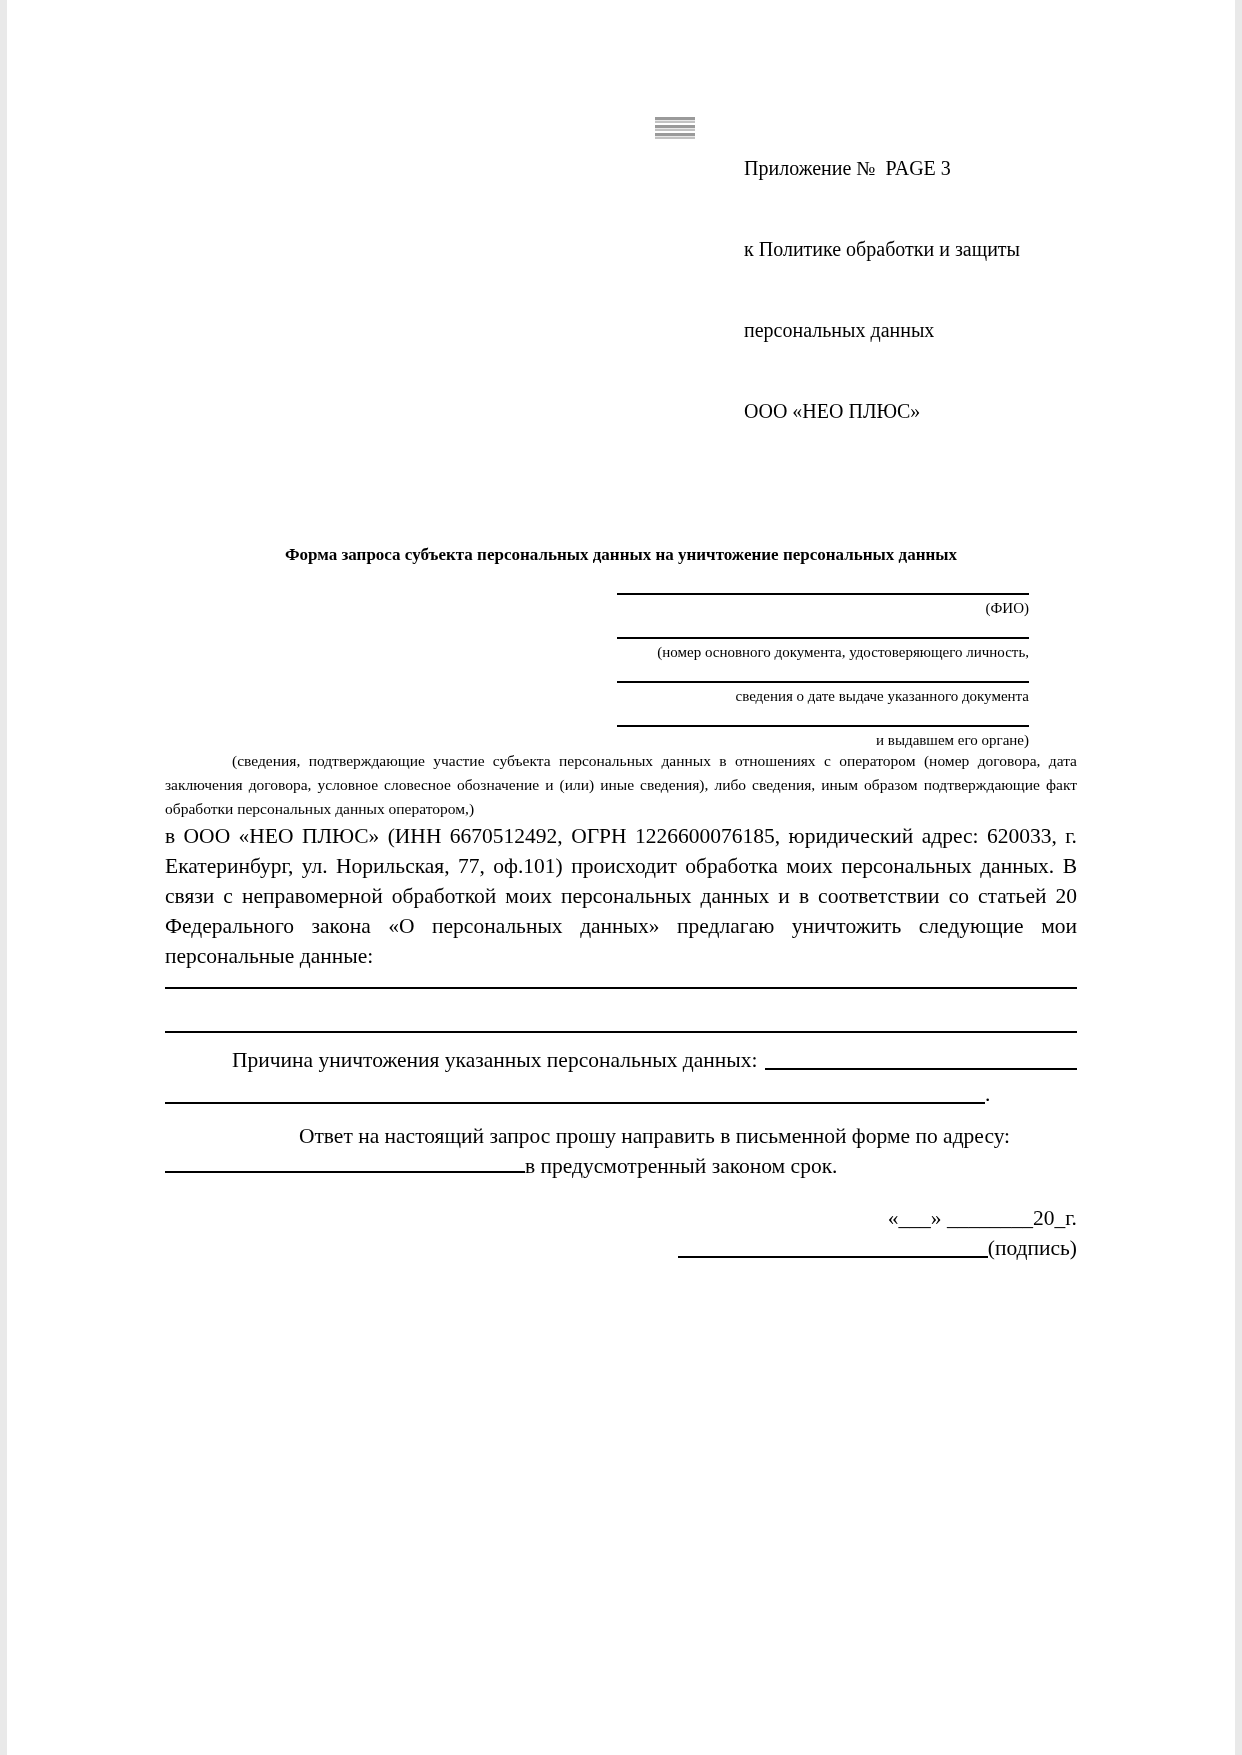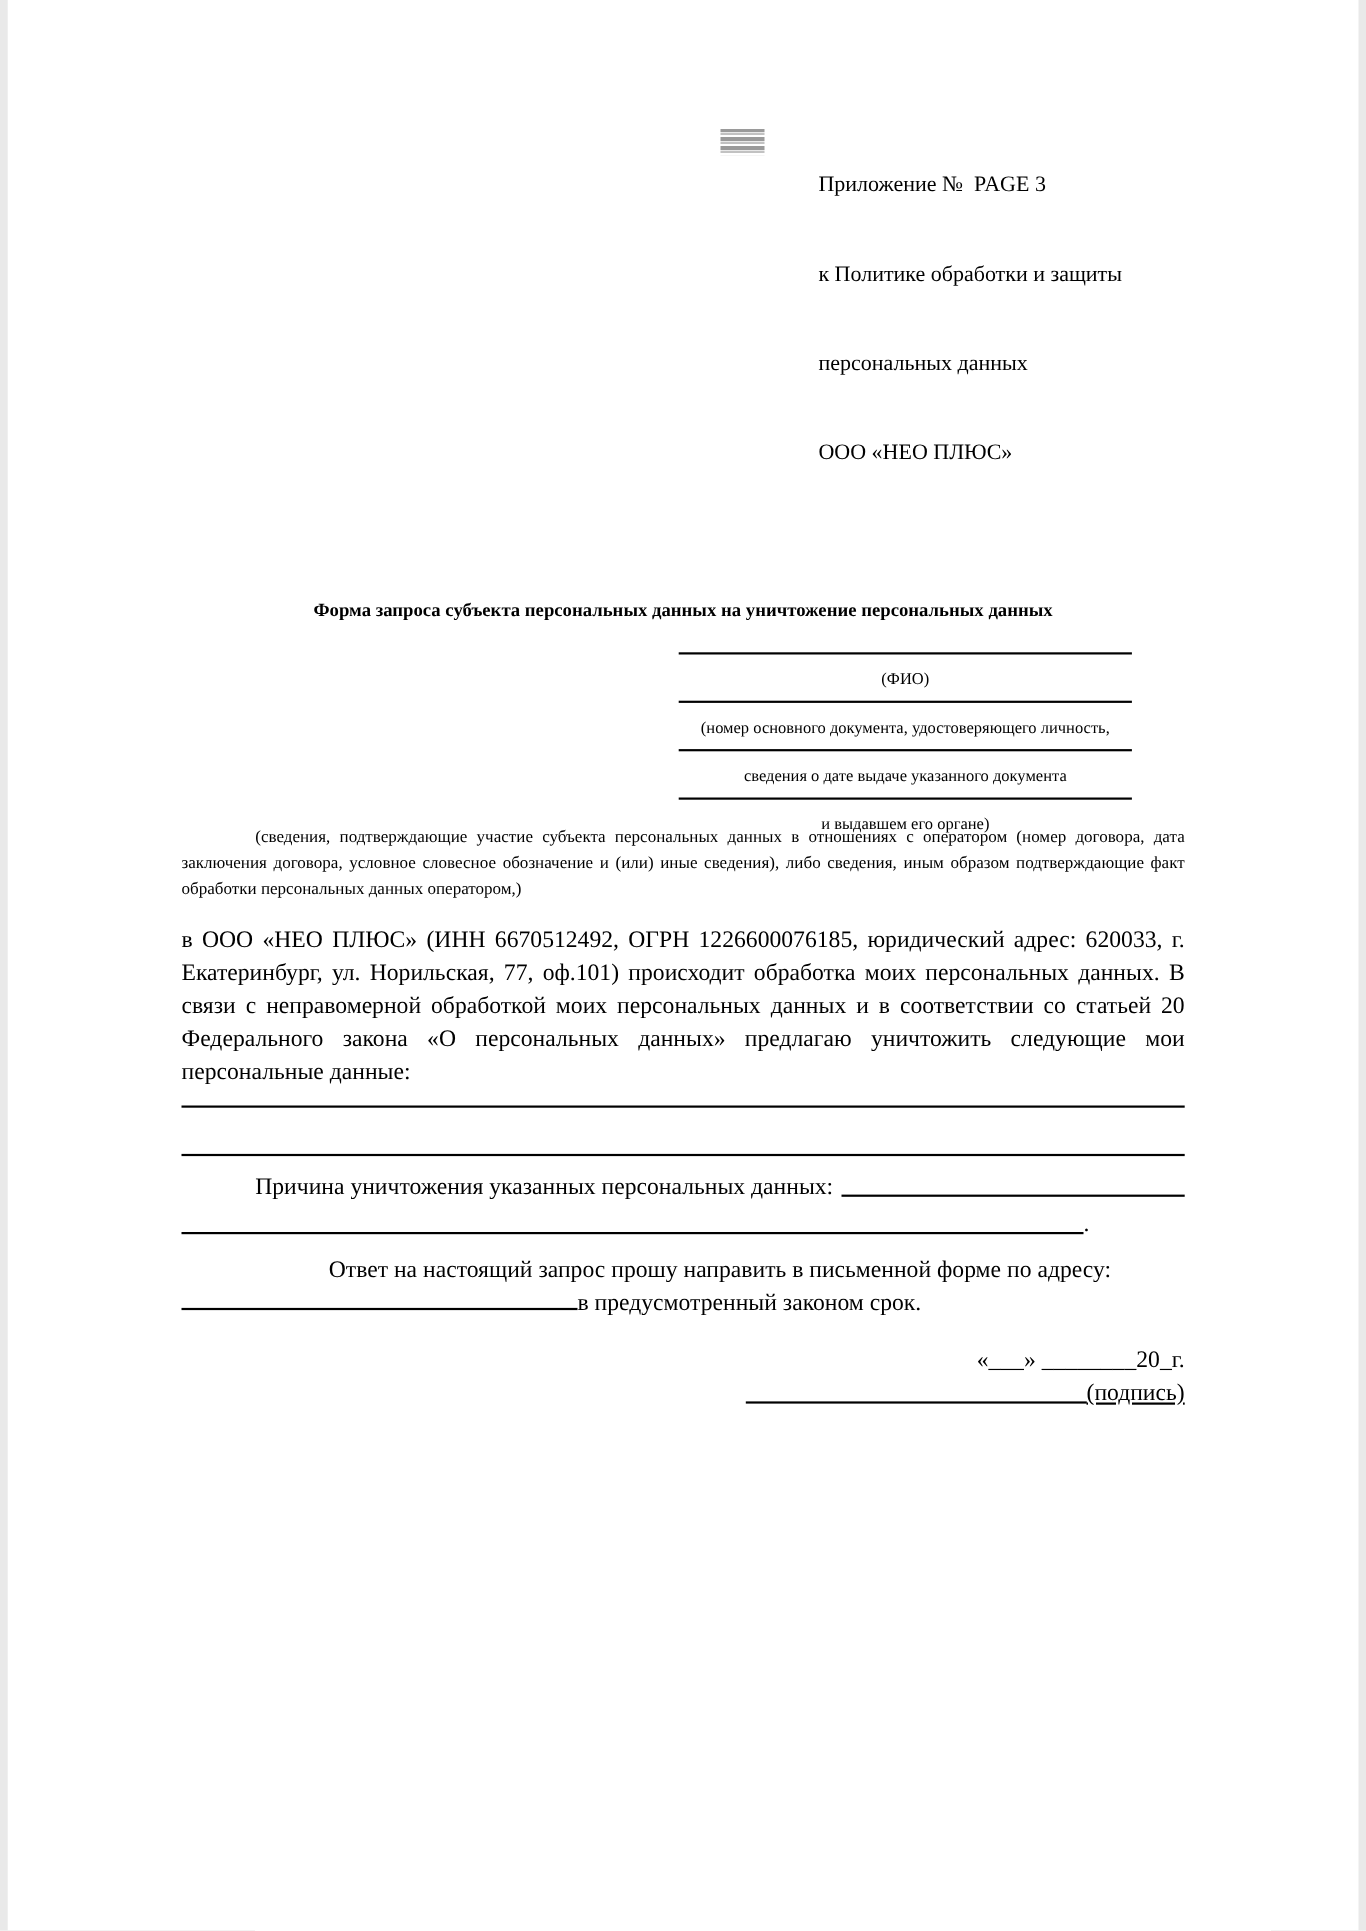--- a/index.html
+++ b/index.html
@@ -45,44 +45,44 @@
     margin-top:3px;
     text-align:center;
     font-size:22px;
     line-height:28px;
     transform:translateX(68px);
   }
 
   .fill-block { margin-left:452px; width:412px; }
   .fill-line { height:24px; border-bottom:2px solid #000; }
   .fill-caption {
-    text-align:center;
+    text-align:right;
     font-size:15px;
     line-height:18px;
-    padding-top:14px;
+    padding-top:4px;
     height:20px;
     overflow:visible;
     white-space:nowrap;
   }
 
   .para { font-size:21.5px; line-height:30px; }
 
   .accordance-row { display:flex; padding-left:67px; margin-top:84px; }
   .accordance-row .lead { white-space:nowrap; }
   .ufill-grow { flex:1; border-bottom:2px solid #000; margin-bottom:5px; margin-left:8px; }
 
   .small-note {
     margin-top:2px;
     font-size:15.5px;
     line-height:24px;
     text-align:justify;
     text-indent:67px;
   }
 
-  .main-para { margin-top:18px; text-align:justify; }
+  .main-para { margin-top:0; text-align:justify; }
 
   .rule-full { border-bottom:2px solid #000; }
   .rule-1 { margin-top:16px; }
   .rule-2 { margin-top:42px; }
 
   .reason-row { display:flex; padding-left:67px; margin-top:12px; }
   .reason-row .lead { white-space:nowrap; }
 
   .period-row { display:flex; align-items:flex-end; margin-top:4px; }
   .period-row .rule { width:820px; border-bottom:2px solid #000; margin-bottom:5px; }
@@ -98,21 +98,21 @@
 
   .footer-row {
     display:flex;
     justify-content:space-between;
     align-items:flex-end;
     margin-top:22px;
     font-size:21.5px;
     line-height:30px;
     flex-direction:column;
   }
-  .sig-group { display:flex; align-items:flex-end;text-decoration:underline; }
+  .sig-group { display:flex; align-items:flex-end; }
   .sig-line { width:310px; border-bottom:2px solid #000; margin-bottom:5px; }
 </style>
 </head>
 <body>
 
 <div class="page">
 
   <div class="glitch-icon"></div>
 
   <div class="content">

